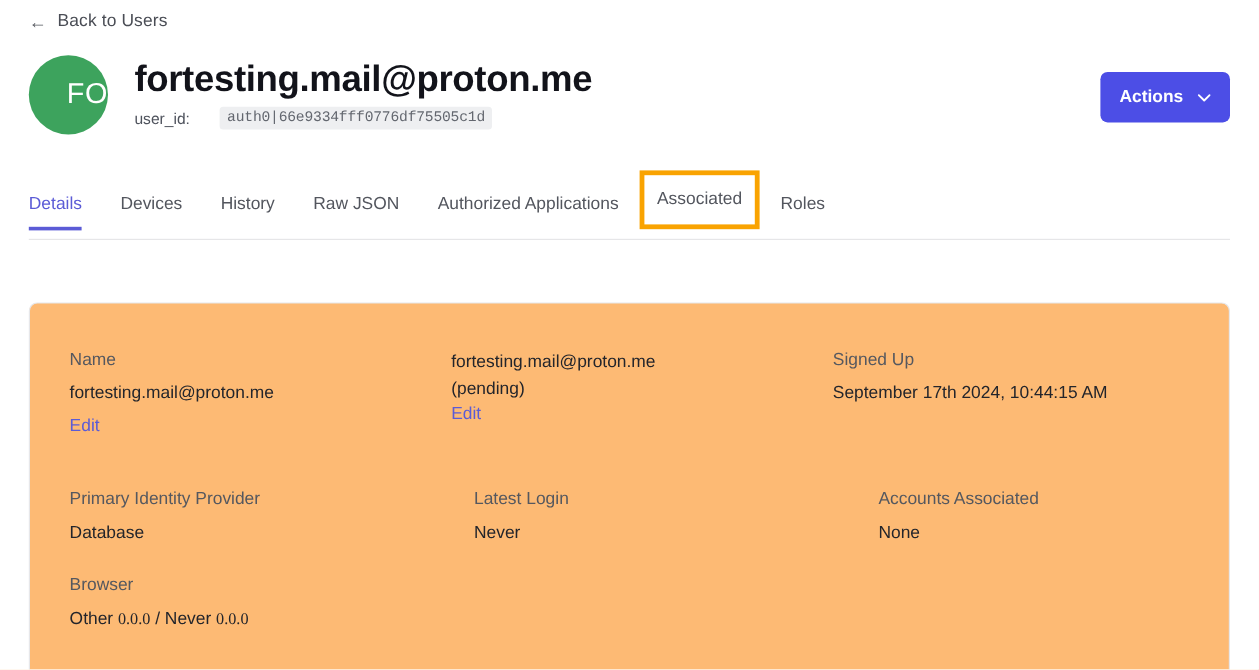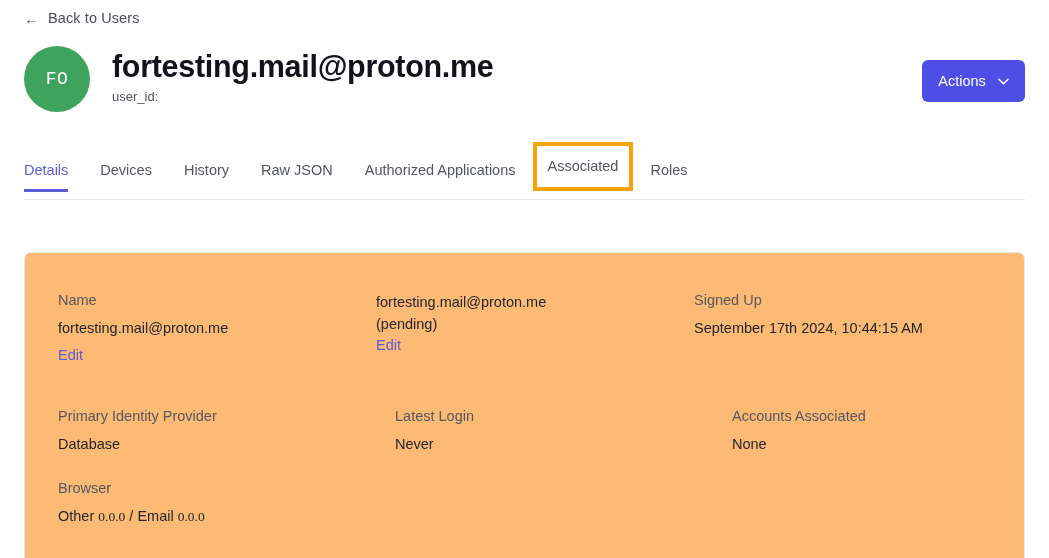--- a/index.html
+++ b/index.html
@@ -55,24 +55,23 @@
     position: absolute;
     left: 0;
     top: 2px;
     width: 66px;
     height: 66px;
     border-radius: 50%;
     background: #3da35d;
     color: #ffffff;
     display: flex;
     align-items: center;
-    justify-content: center;
-    font-size: 18px;
+    justify-content: flex-end;
+    font-size: 24px;
     letter-spacing: .5px;
-    font-family: Liberation Mono, monospace;
   }
   .title-block {
     position: absolute;
     left: 88px;
     top: 0px;
   }
   .page-title {
     font-size: 30.5px;
     font-weight: bold;
     color: #12131a;
@@ -111,21 +110,21 @@
     color: #ffffff;
     border: none;
     border-radius: 6px;
     display: flex;
     align-items: center;
     justify-content: center;
     gap: 12px;
     padding: 0 16px;
     font-family: "Liberation Sans", sans-serif;
     font-size: 14.5px;
-    font-weight: normal;
+    font-weight: bold;
     cursor: pointer;
   }
   .chevron {
     width: 11px;
     height: 7px;
     display: inline-block;
   }
 
   
   .tabs {
@@ -239,20 +238,21 @@
 
   <div class="header">
     <div class="avatar">
       <span>FO</span>
     </div>
 
     <div class="title-block">
       <div class="page-title">fortesting.mail@proton.me</div>
       <div class="userid-row">
         <span class="userid-label">user_id:</span>
+        <span class="userid-value">auth0|66e9334fff0776df75505c1d</span>
       </div>
     </div>
 
     <button class="actions-btn">
       <span>Actions</span>
       <svg class="chevron" viewBox="0 0 11 7">
         <path d="M1 1.3 L5.5 5.7 L10 1.3" fill="none" stroke="#ffffff" stroke-width="1.6" stroke-linecap="round" stroke-linejoin="round"></path>
       </svg>
     </button>
   </div>
@@ -317,20 +317,20 @@
 
         <div class="col wide">
           <div class="field-label">Accounts Associated</div>
           <div class="field-value">None</div>
         </div>
       </div>
 
       <div class="row r3">
         <div class="col">
           <div class="field-label">Browser</div>
-          <div class="field-value"><span>Other </span><span class="mono">0.0.0</span><span> / Email </span><span class="mono">0.0.0</span></div>
+          <div class="field-value"><span>Other </span><span class="mono">0.0.0</span><span> / Never </span><span class="mono">0.0.0</span></div>
         </div>
       </div>
 
     </div>
   </div>
 
 </div>
 
 </body></html>

